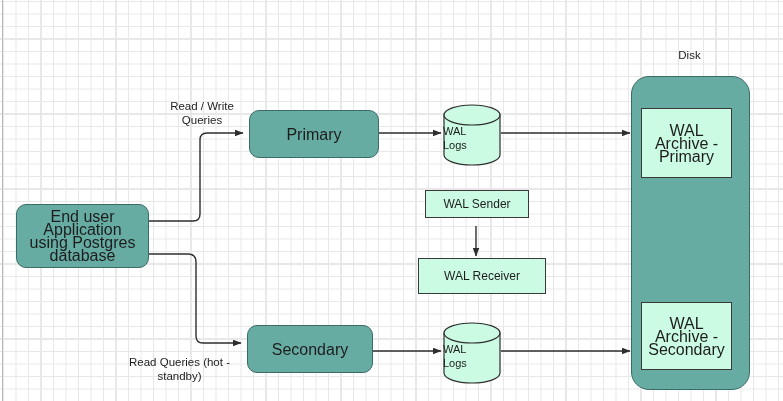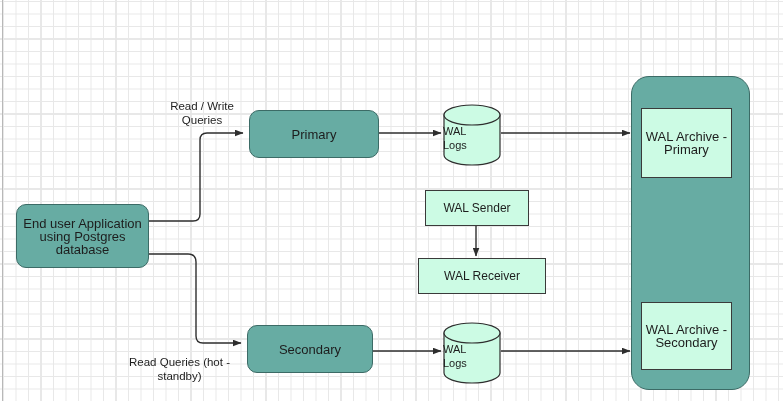--- a/index.html
+++ b/index.html
@@ -35,21 +35,21 @@
     background: #b8b8b8;
   }
   .node {
     position: absolute;
     box-sizing: border-box;
     display: flex;
     align-items: center;
     justify-content: center;
     text-align: center;
     color: #1d1d1d;
-    font-size: 13px;
+    font-size: 16px;
     line-height: 13px;
   }
   .teal-box {
     background: #67aca3;
     border: 1.2px solid #3c6b66;
     border-radius: 10px;
   }
   .mint-box {
     background: #ccfbe4;
     border: 1.2px solid #3a3a3a;
@@ -142,30 +142,31 @@
 
   <div class="cyl" style="left:443px; top:322px; width:58px; height:62px;">
     <svg width="58" height="62" viewBox="0 0 58 62">
       <path d="M1,11 L1,51 A28,10 0 0 0 57,51 L57,11 Z" fill="#ccfbe4" stroke="#2e2e2e" stroke-width="1.2"></path>
       <ellipse cx="29" cy="11" rx="28" ry="10" fill="#ccfbe4" stroke="#2e2e2e" stroke-width="1.2"></ellipse>
     </svg>
     <div class="cyl-text" style="top:20px;">WAL
 Logs</div>
   </div>
 
-  <div class="node mint-box" style="left:425px; top:190px; width:104px; height:36px; font-size:12px;">
+  <div class="node mint-box" style="left:425px; top:190px; width:104px; height:28px; font-size:12px;">
     <span>WAL Sender</span>
   </div>
 
   <div class="node mint-box" style="left:418px; top:258px; width:128px; height:36px; font-size:12px;">
     <span>WAL Receiver</span>
   </div>
 
   <div class="disk-container" style="position:absolute; left:631px; top:76px; width:117px; height:312px;"></div>
 
+  <div class="label-free" style="left:631px; top:48px; width:117px;">Disk</div>
 
   <div class="node mint-box" style="left:641px; top:108px; width:91px; height:70px; padding:0 3px;">
     <span style="white-space: pre-line;">WAL Archive -
 Primary</span>
   </div>
 
   <div class="node mint-box" style="left:641px; top:302px; width:91px; height:68px; padding:0 3px;">
     <span style="white-space: pre-line;">WAL Archive -
 Secondary</span>
   </div>

